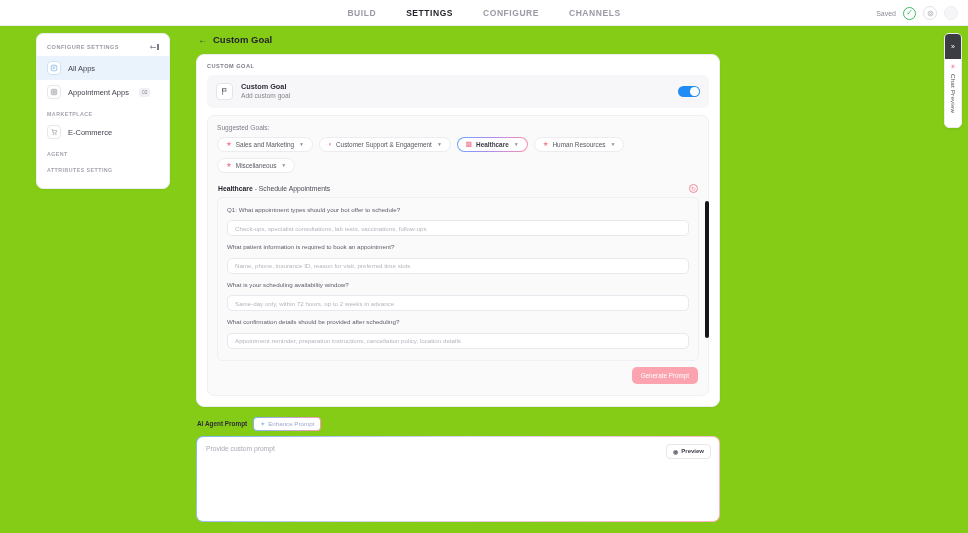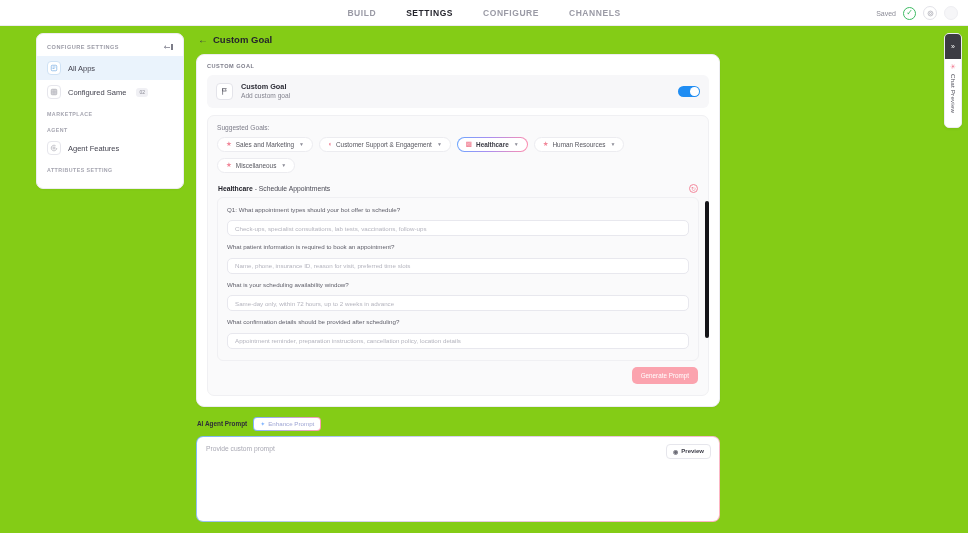--- a/index.html
+++ b/index.html
@@ -36,21 +36,21 @@
   .round-btn {
     width: 14px; height: 14px; border-radius: 50%;
     border: 1px solid #e2e2e8; background: #fff;
     display: flex; align-items: center; justify-content: center;
     color: #9a9aa5; font-size: 8px; cursor: pointer;
   }
   .round-btn.plain { border-color: #eeeef2; background: #f6f6f8; }
 
   
   .sidebar {
-    position: absolute; left: 36px; top: 33px; width: 148px;
+    position: absolute; left: 36px; top: 33px; width: 134px;
     background: #ffffff; border: 1px solid #ededf1; border-radius: 7px;
     padding: 6px 0 12px 0;
     box-shadow: 0 1px 2px rgba(20,20,40,.03);
   }
   .sb-head {
     display: flex; align-items: center; justify-content: space-between;
     padding: 4px 10px 6px 10px;
   }
   .sb-head-title { font-size: 5.6px; letter-spacing: .5px; color: #9b9ba6; font-weight: 600; }
   .collapse-ico { display: flex; align-items: center; gap: 1px; cursor: pointer; }
@@ -269,36 +269,37 @@
       <span class="sb-label">All Apps</span>
     </div>
 
     <div class="sb-item">
       <span class="sb-ico">
         <svg width="8" height="8" viewBox="0 0 16 16" fill="none" stroke="#9a9aa5" stroke-width="1.2">
           <rect x="2.5" y="2.5" width="11" height="11" rx="1.5"></rect>
             <path d="M2.5 6.2h11M2.5 9.9h11M6.2 2.5v11M9.9 2.5v11"></path>
         </svg>
       </span>
-      <span class="sb-label">Configured Same</span>
+      <span class="sb-label">Appointment Apps</span>
       <span class="sb-badge">02</span>
     </div>
 
     <div class="sb-section">MARKETPLACE</div>
-
-    <div class="sb-section">AGENT</div>
     <div class="sb-item">
       <span class="sb-ico">
         <svg width="8" height="8" viewBox="0 0 16 16" fill="none" stroke="#9a9aa5" stroke-width="1.2">
-          <path d="M13.5 8a5.5 5.5 0 1 1-2.3-4.4"></path>
-            <circle cx="8" cy="8" r="2.2"></circle>
+          <path d="M2.5 3h2l1.6 6.5h6.2l1.2-4.6H5"></path>
+            <circle cx="6.6" cy="12.4" r="1"></circle>
+            <circle cx="11.6" cy="12.4" r="1"></circle>
         </svg>
       </span>
-      <span class="sb-label">Agent Features</span>
-    </div>
+      <span class="sb-label">E-Commerce</span>
+    </div>
+
+    <div class="sb-section">AGENT</div>
 
     <div class="sb-section">ATTRIBUTES SETTING</div>
   </div>
 
   <div class="main">
 
     <div class="page-head">
       <span class="back-arrow">←</span>
       <span class="page-title">Custom Goal</span>
     </div>

